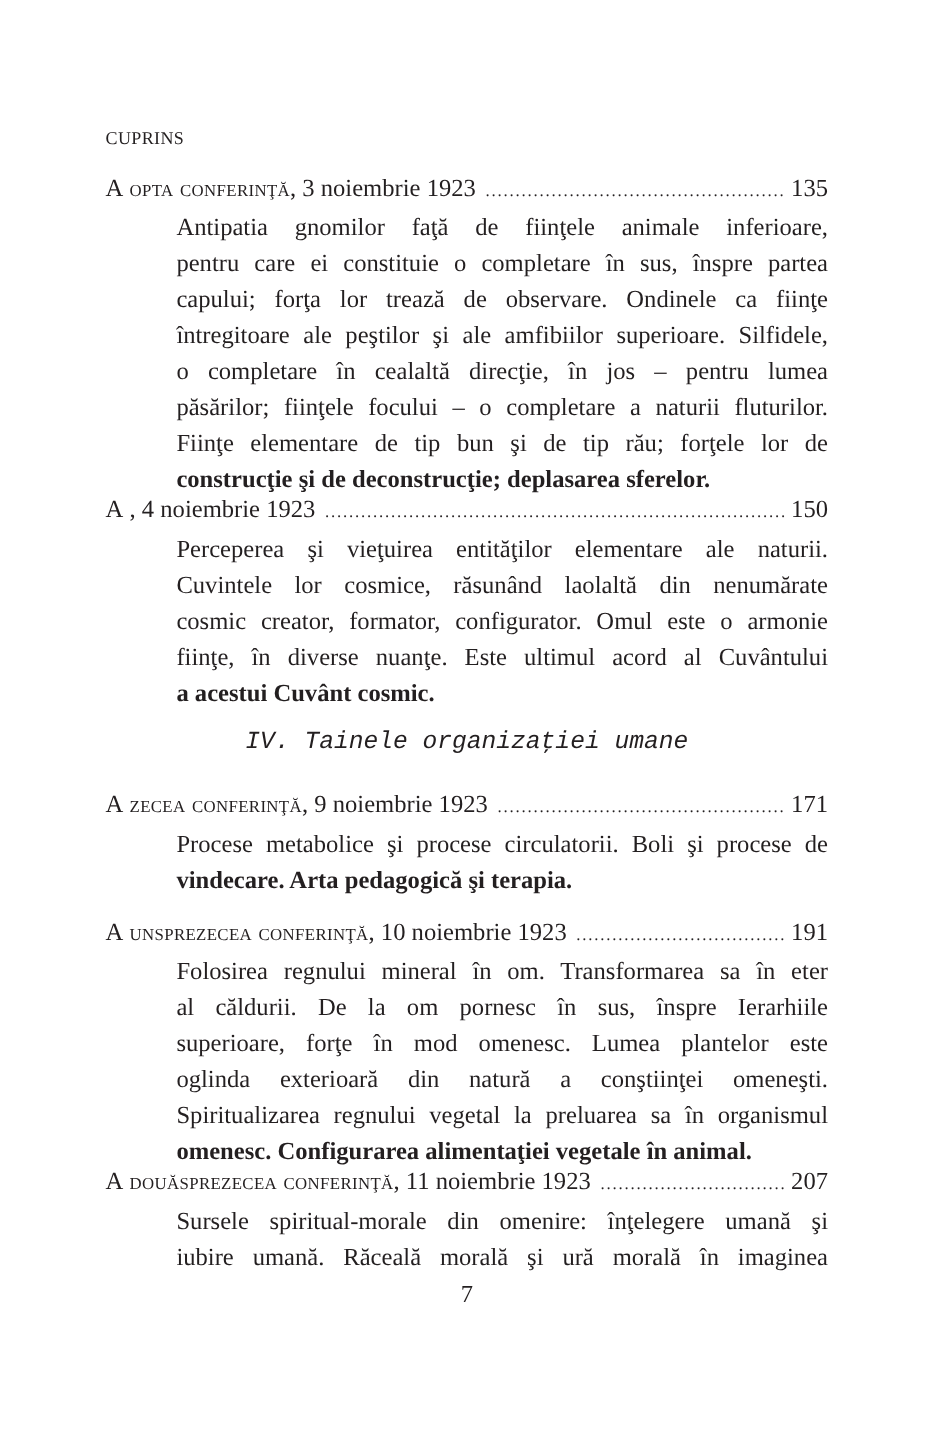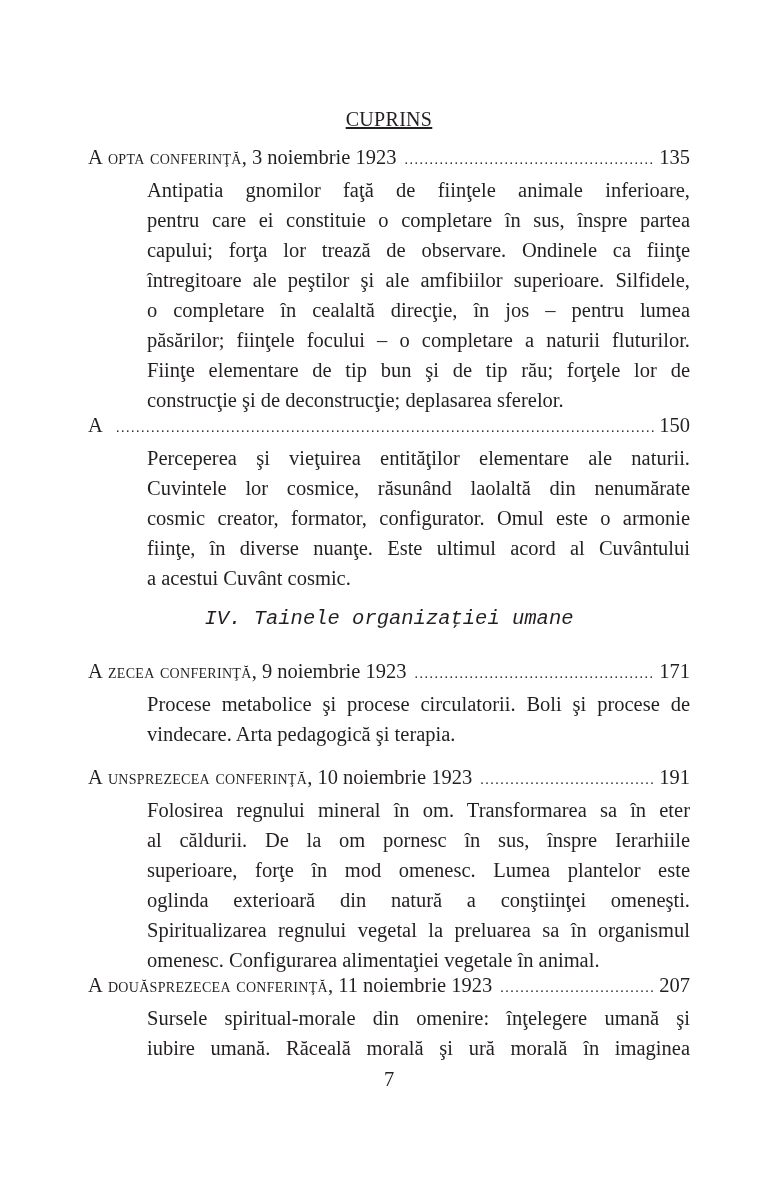--- a/index.html
+++ b/index.html
@@ -1,29 +1,29 @@
 <!DOCTYPE html>
 <html><head>
 <meta charset="utf-8">
 <style>
   html, body { margin: 0; padding: 0; background: #ffffff; }
   body { width: 780px; height: 1200px; position: relative; overflow: hidden;
          font-family: "Liberation Serif", "DejaVu Serif", serif; color: #231f20; }
   .page { position: absolute; left: 88px; top: 0; width: 602px; }
-  .running-head { position: absolute; top: 108px; left: 0; width: 602px; text-align: center;
-                  font-size: 20px; letter-spacing: 0.3px; text-decoration: underline; }
+  .running-head { position: absolute; top: 108px; left: 0; width: 602px; 
+                  font-size: 15px; letter-spacing: 0.3px; }
   .entry { position: absolute; left: 0; width: 602px; }
   .heading { display: flex; align-items: baseline; font-size: 20.5px; line-height: 30px; white-space: nowrap; }
   .heading .sc { font-variant: small-caps; letter-spacing: 0.3px; }
   .heading .dots { flex: 1; overflow: hidden; margin: 0 4px 0 8px; letter-spacing: 1.5px; font-size: 14px; }
   .heading .dots::before { content: "........................................................................................................................................................................................"; }
   .heading .pg { }
   .body { margin-left: 31px; font-size: 20.5px; line-height: 30px; text-align: justify; }
   .body .ln { display: block; text-align: justify; text-align-last: justify; height: 30px; white-space: nowrap; margin-left: 28px; }
-  .body .ln.last { text-align-last: left; }
+  .body .ln.last { text-align-last: left; font-weight: bold; }
   .section-title { position: absolute; top: 604px; left: 0; width: 602px; text-align: center;
                    font-style: italic; font-size: 20.5px; line-height: 30px; font-family: Liberation Mono, monospace; }
   .folio { position: absolute; top: 1068px; left: 0; width: 602px; text-align: center; font-size: 20.5px; }
 </style>
 </head>
 <body>
 
 <div class="page">
   <div class="running-head">CUPRINS</div>
 
@@ -40,21 +40,21 @@
       <span class="ln">întregitoare ale peştilor şi ale amfibiilor superioare. Silfidele,</span>
       <span class="ln">o completare în cealaltă direcţie, în jos – pentru lumea</span>
       <span class="ln">păsărilor; fiinţele focului – o completare a naturii fluturilor.</span>
       <span class="ln">Fiinţe elementare de tip bun şi de tip rău; forţele lor de</span>
       <span class="ln last">construcţie şi de deconstrucţie; deplasarea sferelor.</span>
     </div>
   </div>
 
   <div class="entry" style="top:410px">
     <div class="heading">
-      <span>A</span>&nbsp;
+      <span>A</span>&nbsp;<span>, 4 noiembrie 1923</span>
       <span class="dots"></span>
       <span class="pg">150</span>
     </div>
     <div class="body">
       <span class="ln">Perceperea şi vieţuirea entităţilor elementare ale naturii.</span>
       <span class="ln">Cuvintele lor cosmice, răsunând laolaltă din nenumărate</span>
       <span class="ln">cosmic creator, formator, configurator. Omul este o armonie</span>
       <span class="ln">fiinţe, în diverse nuanţe. Este ultimul acord al Cuvântului</span>
       <span class="ln last">a acestui Cuvânt cosmic.</span>
     </div>

